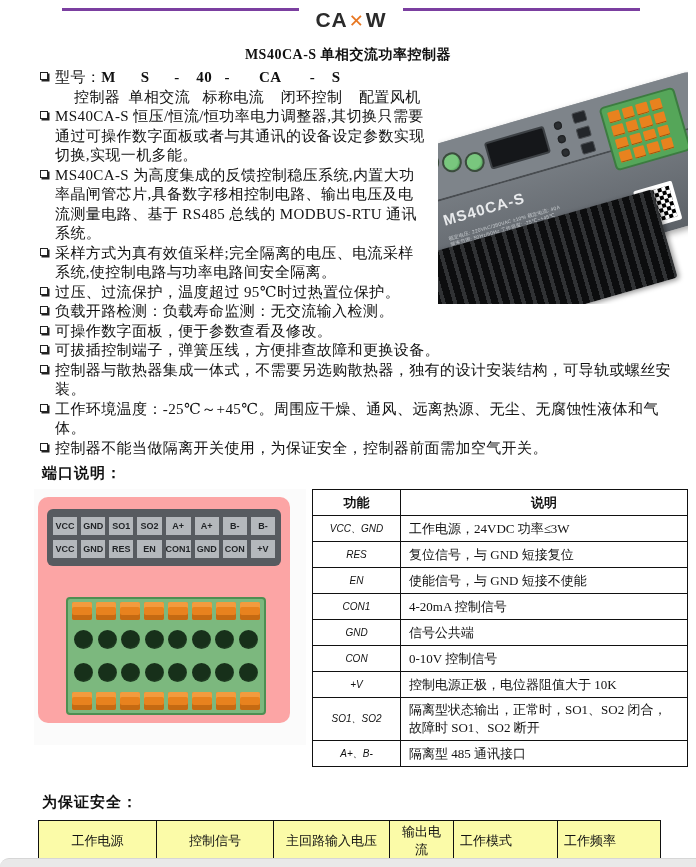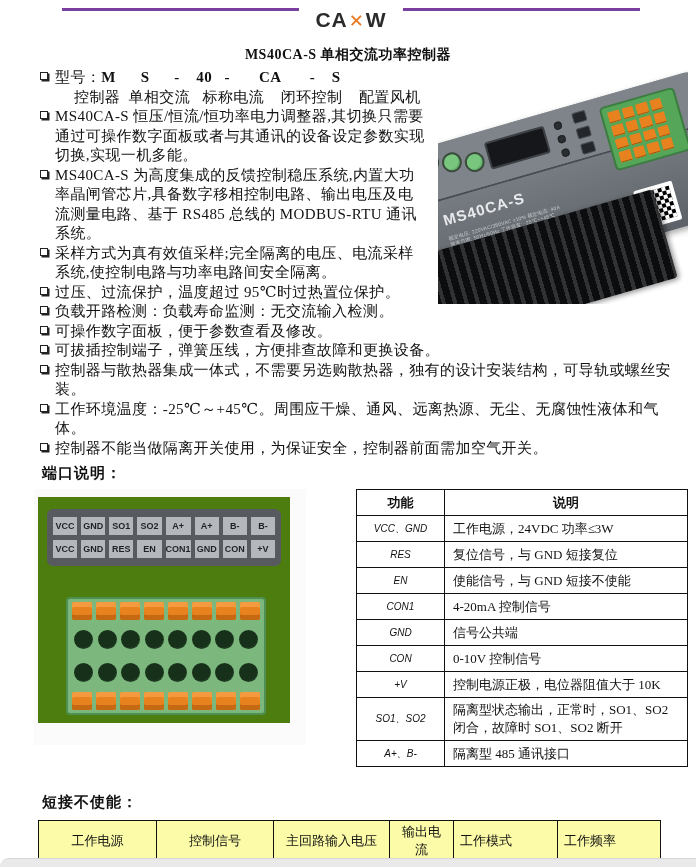--- a/index.html
+++ b/index.html
@@ -38,29 +38,29 @@
       repeating-conic-gradient(#000 0% 25%, #fff 0% 50%);
       background-size:8px 8px; }
   .heatsink { position:absolute; left:-20px; top:152px; width:252px; height:92px; transform:rotate(-16deg); border-radius:4px;
       background:repeating-linear-gradient(90deg,#0c0d0e 0 7px,#303234 7px 11px); box-shadow:2px 2px 5px rgba(0,0,0,.4); }
   .connector { position:absolute; right:4px; top:26px; width:78px; height:66px; transform:rotate(-16deg); background:#55a659; border:2px solid #3c7c40; border-radius:5px; padding:5px 14px 5px 5px; display:grid; grid-template-columns:repeat(4,1fr); grid-template-rows:repeat(4,1fr); gap:3px; }
   .connector .pin { background:#e8821e; border-radius:1px; box-shadow:inset 0 -1px 0 #9c5410; }
   
   .section-heading { font-weight:bold; font-size:15px; margin:6px 0 6px 42px; letter-spacing:1px; clear:both; }
   .port-wrap { display:flex; padding:0 8px 0 34px; gap:6px; }
   .term-photo { width:272px; height:256px; background:#fbfbfb; position:relative; flex:none; }
-  .term-panel { position:absolute; left:4px; top:8px; width:252px; height:226px; background:#4d7c0f; border-radius:0; }
+  .term-panel { position:absolute; left:4px; top:8px; width:252px; height:226px; background:#fca5a5; border-radius:10px; }
   .label-board { margin:12px 9px 0 9px; background:#575b60; border-radius:6px; padding:8px 6px; display:grid; grid-template-columns:repeat(8,1fr); gap:5px 4px; }
   .label-cell { background:#b4b8bc; color:#1f2225; font-family:"Liberation Sans","DejaVu Sans",sans-serif; font-weight:bold; font-size:9px; text-align:center; padding:4px 0; }
   .green-block { position:absolute; left:28px; top:100px; width:200px; height:118px; background:#7cb87e; border:2px solid #4e8f52; border-radius:4px; padding:3px 4px; display:flex; flex-direction:column; justify-content:space-between; }
   .tab-row { display:grid; grid-template-columns:repeat(8,1fr); gap:4px; height:18px; }
   .tab { background:#e8821e; border-radius:2px; box-shadow:inset 0 -5px 0 #c56a12, inset 0 5px 0 #f39b3e; }
   .hole-row { display:grid; grid-template-columns:repeat(8,1fr); height:24px; margin:2px 0; }
   .hole { width:19px; height:19px; margin:auto; border-radius:50%; background:radial-gradient(circle at 45% 40%, #17301a 60%, #3f6b42); }
-  .port-table { border-collapse:collapse; font-size:13px; flex:1; align-self:flex-start; width:378px;margin-left:44px; }
+  .port-table { border-collapse:collapse; font-size:13px; flex:1; align-self:flex-start; width:378px; }
   .port-table th, .port-table td { border:1px solid #111; padding:3px 8px; }
   .port-table th { font-weight:bold; text-align:center; height:24px; }
   .port-table td.fn { text-align:center; width:88px; font-family:"Liberation Sans","DejaVu Sans",sans-serif; font-size:10px;font-style:italic; }
   .port-table td.desc { text-align:left; }
   .port-table tr { height:26px; }
   
   .params-table { border-collapse:collapse; font-size:13px; margin:8px 0 0 38px; table-layout:fixed; }
   .params-table td { border:1px solid #111; height:24px; padding:2px 6px; text-align:center; }
   .params-table td.yellow { background:#fbfba8; }
   .params-table td.left { text-align:left; }
@@ -262,21 +262,21 @@
             <td class="desc">隔离型状态输出，正常时，SO1、SO2 闭合，故障时 SO1、SO2 断开</td>
           </tr>
           <tr>
             <td class="fn">A+、B-</td>
             <td class="desc">隔离型 485 通讯接口</td>
           </tr>
         </tbody>
     </table>
   </div>
 
-  <div class="section-heading" style="margin-top:26px;">短接不使能：</div>
+  <div class="section-heading" style="margin-top:26px;">为保证安全：</div>
 
   <table class="params-table">
     <colgroup id="params-colgroup">
         <col style="width: 118px;">
         <col style="width: 117px;">
         <col style="width: 116px;">
         <col style="width: 64px;">
         <col style="width: 104px;">
         <col style="width: 103px;">
       </colgroup>

